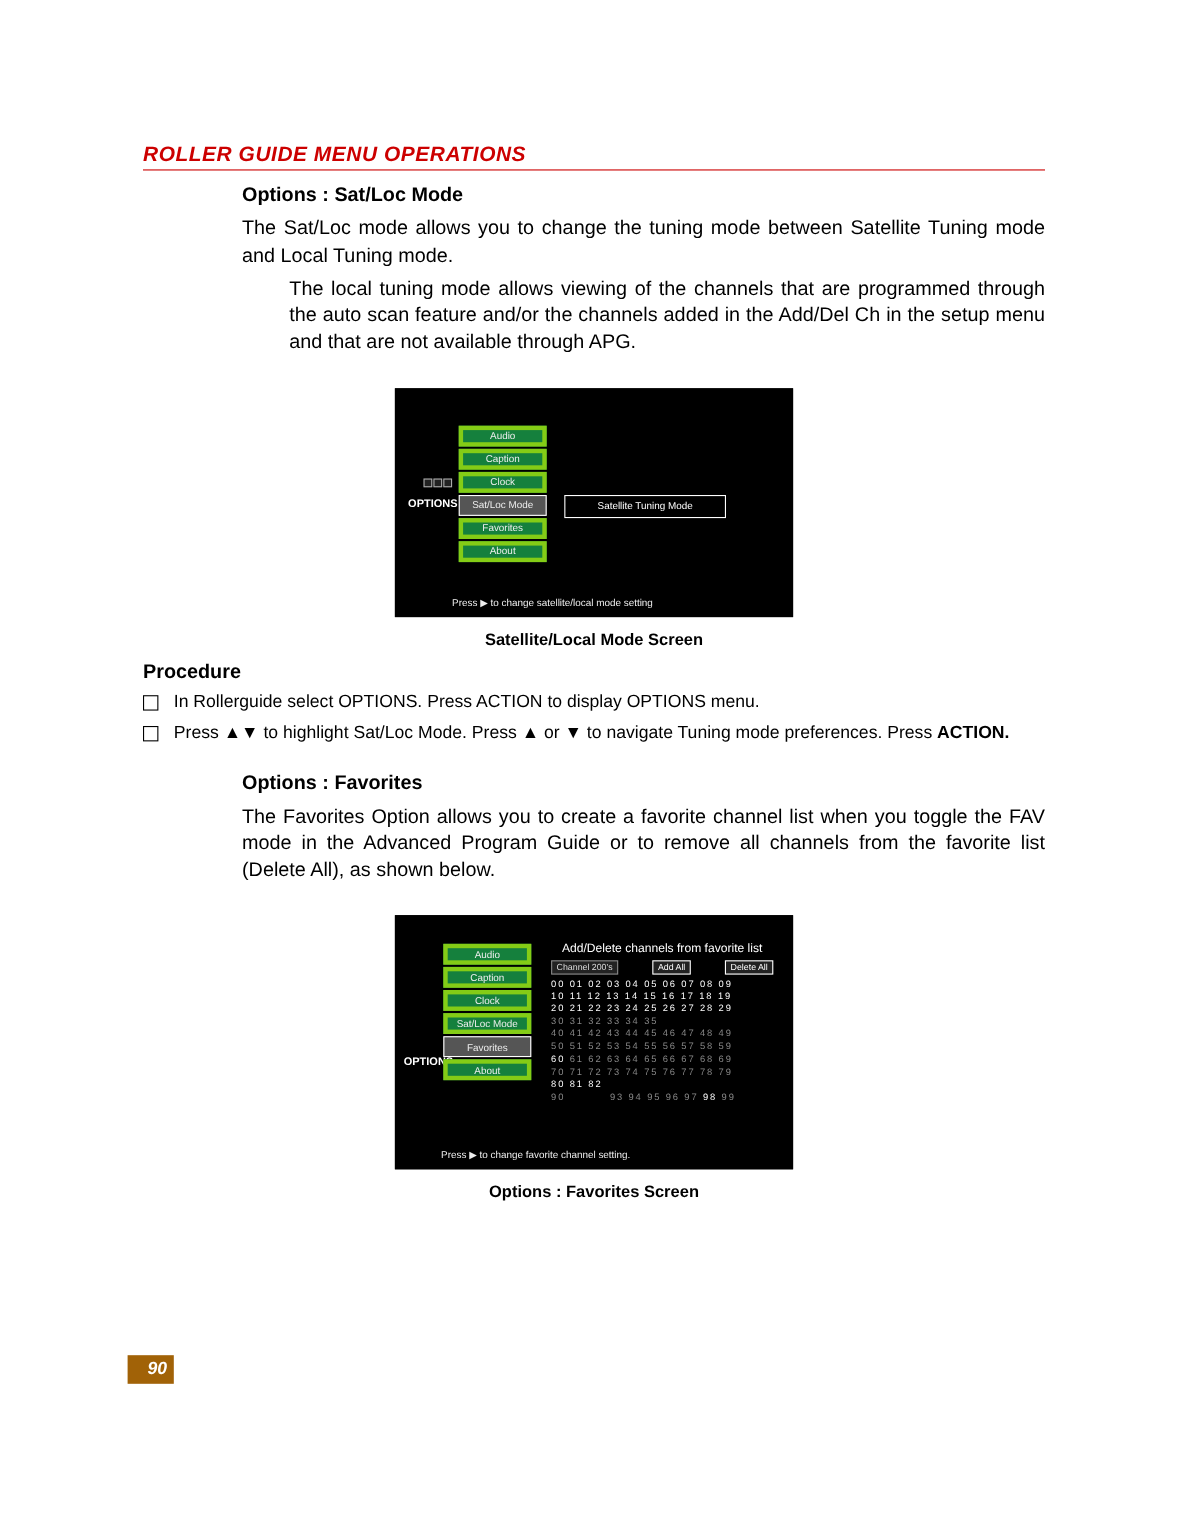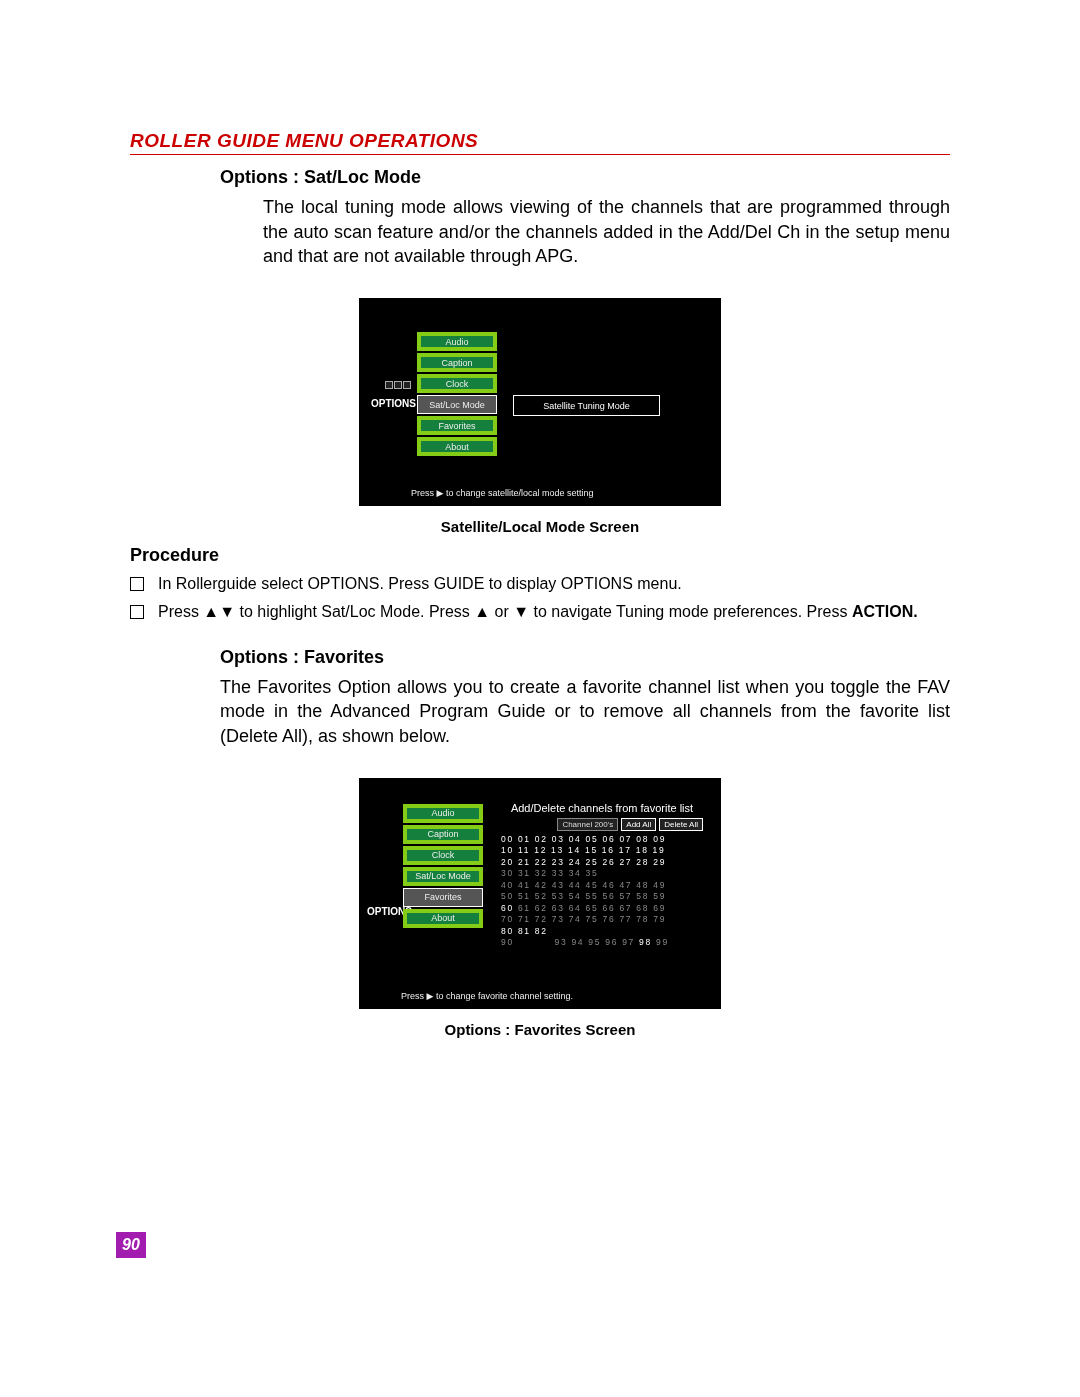--- a/index.html
+++ b/index.html
@@ -168,53 +168,55 @@
     left: 14px; top: 108px;
     width: 30px; height: 18px;
   }
   .fav-right {
     position: absolute;
     left: 140px; top: 22px; right: 16px;
   }
   .fav-title {
     font-size: 11px; text-align:center; line-height:1.1; margin-bottom:4px;
   }
-  .fav-topbtns { display:flex; gap:3px; justify-content:flex-end; margin-bottom:3px;}
+  .fav-topbtns { display:flex; gap:3px; justify-content:space-between; margin-bottom:3px;}
   .fav-btn { border:1px solid #888; padding:1px 4px; font-size:8px; color:#ddd; background:#222;}
   .fav-btn.light { color:#fff; border-color:#fff;}
   .ch-grid { font-size:8.5px; color:#888; line-height:1.35; letter-spacing: 1.7px; white-space: pre; }
   .ch-grid .lit { color:#fff; }
   .hint-bar2 {
     position: absolute;
     left: 40px; bottom: 6px;
     font-size: 9px;
     color: #eee;
   }
 
   .page-num {
     position: absolute;
     left: 116px; top: 1232px;
     width: 30px; height: 26px;
-    background: #a21caf;
+    background: #a16207;
     color: #fff;
     font-weight: bold;
     font-style: italic;
     display:flex; align-items:center; justify-content:center;
     font-size: 16px;
+    padding-left: 12px;
   }
 </style>
 </head>
 <body>
 
 <div class="page">
 
   <div class="section-header">ROLLER GUIDE MENU OPERATIONS</div>
 
   <div class="body-col">
     <div class="sub-heading">Options : Sat/Loc Mode</div>
+    <div>The Sat/Loc mode allows you to change the tuning mode between Satellite Tuning mode and Local Tuning mode.</div>
     <div style="margin-top:6px;margin-left:43px;">The local tuning mode allows viewing of the channels that are programmed through the auto scan feature and/or the channels added in the Add/Del Ch in the setup menu and that are not available through APG.</div>
   </div>
 
   <div class="figure-wrap">
     <div class="tv-frame">
       <div class="hand-icon">
         <span class="sq"></span><span class="sq"></span><span class="sq"></span>
       </div>
       <div class="options-lbl">OPTIONS</div>
       <div class="menu-col" id="fig1-menu">
@@ -229,21 +231,21 @@
       <div class="hint-bar">Press ▶ to change satellite/local mode setting</div>
     </div>
   </div>
   <div class="caption">Satellite/Local Mode Screen</div>
 
   <div class="procedure-col" style="margin-top:8px;">
     <div class="sub-heading">Procedure</div>
 
     <div class="step">
       <div class="box-icon"></div>
-      <div class="step-text">In Rollerguide select OPTIONS. Press GUIDE to display OPTIONS menu.</div>
+      <div class="step-text">In Rollerguide select OPTIONS. Press ACTION to display OPTIONS menu.</div>
     </div>
     <div class="step">
       <div class="box-icon"></div>
       <div class="step-text">
         <span>Press ▲▼ to highlight Sat/Loc Mode. Press ▲ or ▼ to navigate Tuning mode preferences. Press </span><b>ACTION.</b>
       </div>
     </div>
 
   </div>
 

